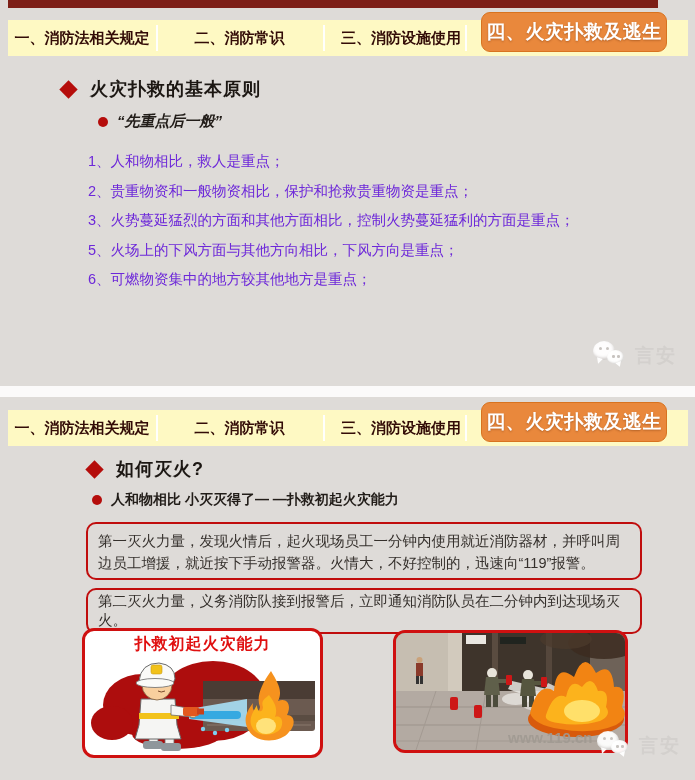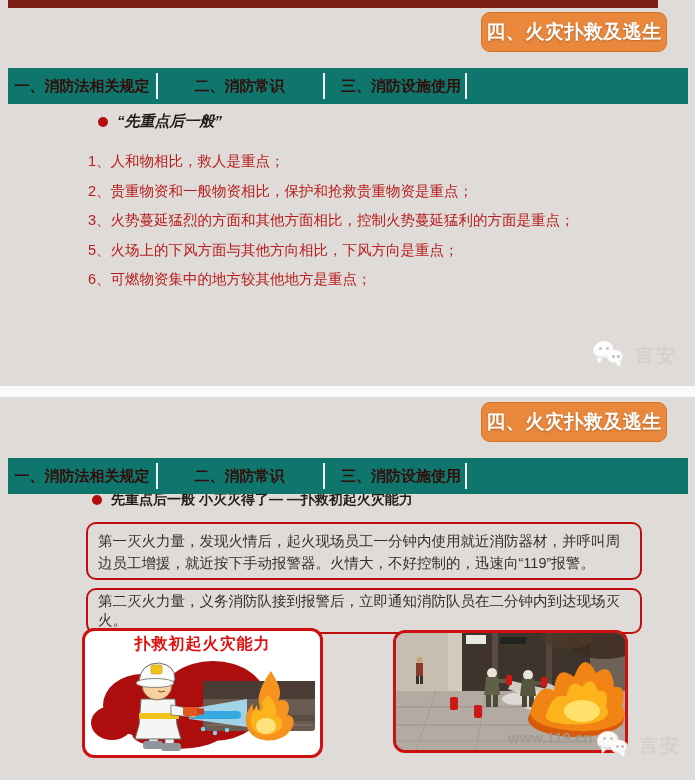--- a/index.html
+++ b/index.html
@@ -5,21 +5,21 @@
   * { margin:0; padding:0; box-sizing:border-box; }
   body { background:#ffffff; font-family:"Liberation Sans", sans-serif; }
   .canvas { position:relative; width:695px; height:780px; background:#fbfafa; overflow:hidden; }
 
   .slide { position:absolute; left:0; width:695px; background:#dedbd8; }
   #slide1 { top:0; height:386px; }
   #slide2 { top:397px; height:383px; }
 
   .top-strip { position:absolute; left:8px; top:0; width:650px; height:8px; background:#7d1f17; }
 
-  .tabbar { position:absolute; left:8px; width:680px; height:36px; background:#0f766e; z-index:1;margin-top:48px; }
+  .tabbar { position:absolute; left:8px; width:680px; height:36px; background:#fef9c3; z-index:1; }
   #slide1 .tabbar { top:20px; }
   #slide2 .tabbar { top:13px; }
   .tab { position:absolute; top:0; height:36px; line-height:36px; font-weight:bold; font-size:15px;
          color:#330c07; white-space:nowrap; text-align:center; cursor:pointer; }
   .tab-1 { left:0; width:148px; }
   .tab-2 { left:148px; width:167px; }
   .tab-3 { left:315px; width:156px; }
   .tab-divider { position:absolute; top:5px; width:2px; height:26px; background:rgba(255,255,255,.95); }
   .d1 { left:148px; } .d2 { left:315px; } .d3 { left:457px; }
 
@@ -34,21 +34,21 @@
   .diamond { width:13px; height:13px; background:#b50d0b; transform:rotate(45deg); margin-right:15px; flex:0 0 auto; }
   .sec-title { font-size:18px; font-weight:bold; color:#1c1713; letter-spacing:1px; }
 
   .subtitle-row { position:absolute; display:flex; align-items:center; }
   .dot { width:10px; height:10px; border-radius:50%; background:#b50d0b; margin-right:9px; flex:0 0 auto; }
   .subtitle { font-weight:bold; color:#221d19; }
   #slide1 .subtitle { font-size:15px; }
   #slide2 .subtitle { font-size:14px; }
 
   .principles { position:absolute; left:88px; top:147px; width:580px; }
-  .principles .li { height:29.5px; line-height:29.5px; font-size:14.5px; color:#b91c1c; white-space:nowrap; }
+  .principles .li { height:29.5px; line-height:29.5px; font-size:14.5px; color:#6d28d9; white-space:nowrap; }
 
   .redbox { position:absolute; left:86px; width:556px; border:2.5px solid #c00d0d; border-radius:10px;
             color:#35302c; font-size:14.5px; background:transparent; }
   .box1 { top:125px; height:58px; padding:7px 10px; line-height:21.5px; }
   .box2 { top:191px; height:46px; display:flex; align-items:center; padding:0 10px; }
 
   .cartoon { position:absolute; left:82px; top:231px; width:241px; height:130px; background:#ffffff;
              border:3px solid #cf1010; border-radius:12px; overflow:hidden; }
   .cartoon-caption { position:absolute; left:0; top:3px; width:100%; text-align:center; color:#e01010;
                      font-weight:bold; font-size:16px; letter-spacing:1px; }
@@ -141,21 +141,21 @@
     </header>
     <div class="active-tab">四、火灾扑救及逃生</div>
 
     <div class="title-row" style="left:88px; top:60px;">
       <span class="diamond"></span>
       <span class="sec-title">如何灭火?</span>
     </div>
 
     <div class="subtitle-row" style="left:92px; top:94px;">
       <span class="dot"></span>
-      <span class="subtitle">先重点后一般 小灭灭得了— —扑救初起火灾能力</span>
+      <span class="subtitle">人和物相比 小灭灭得了— —扑救初起火灾能力</span>
     </div>
 
     <div class="redbox box1">第一灭火力量，发现火情后，起火现场员工一分钟内使用就近消防器材，并呼叫周边员工增援，就近按下手动报警器。火情大，不好控制的，迅速向“119”报警。</div>
     <div class="redbox box2">第二灭火力量，义务消防队接到报警后，立即通知消防队员在二分钟内到达现场灭火。</div>
 
     <div class="cartoon">
       <div class="cartoon-caption">扑救初起火灾能力</div>
       <svg width="235" height="102" viewBox="0 0 235 102">
         <ellipse cx="58" cy="52" rx="40" ry="31" fill="#ad0d0d"></ellipse>
         <ellipse cx="128" cy="48" rx="54" ry="40" fill="#ad0d0d"></ellipse>

